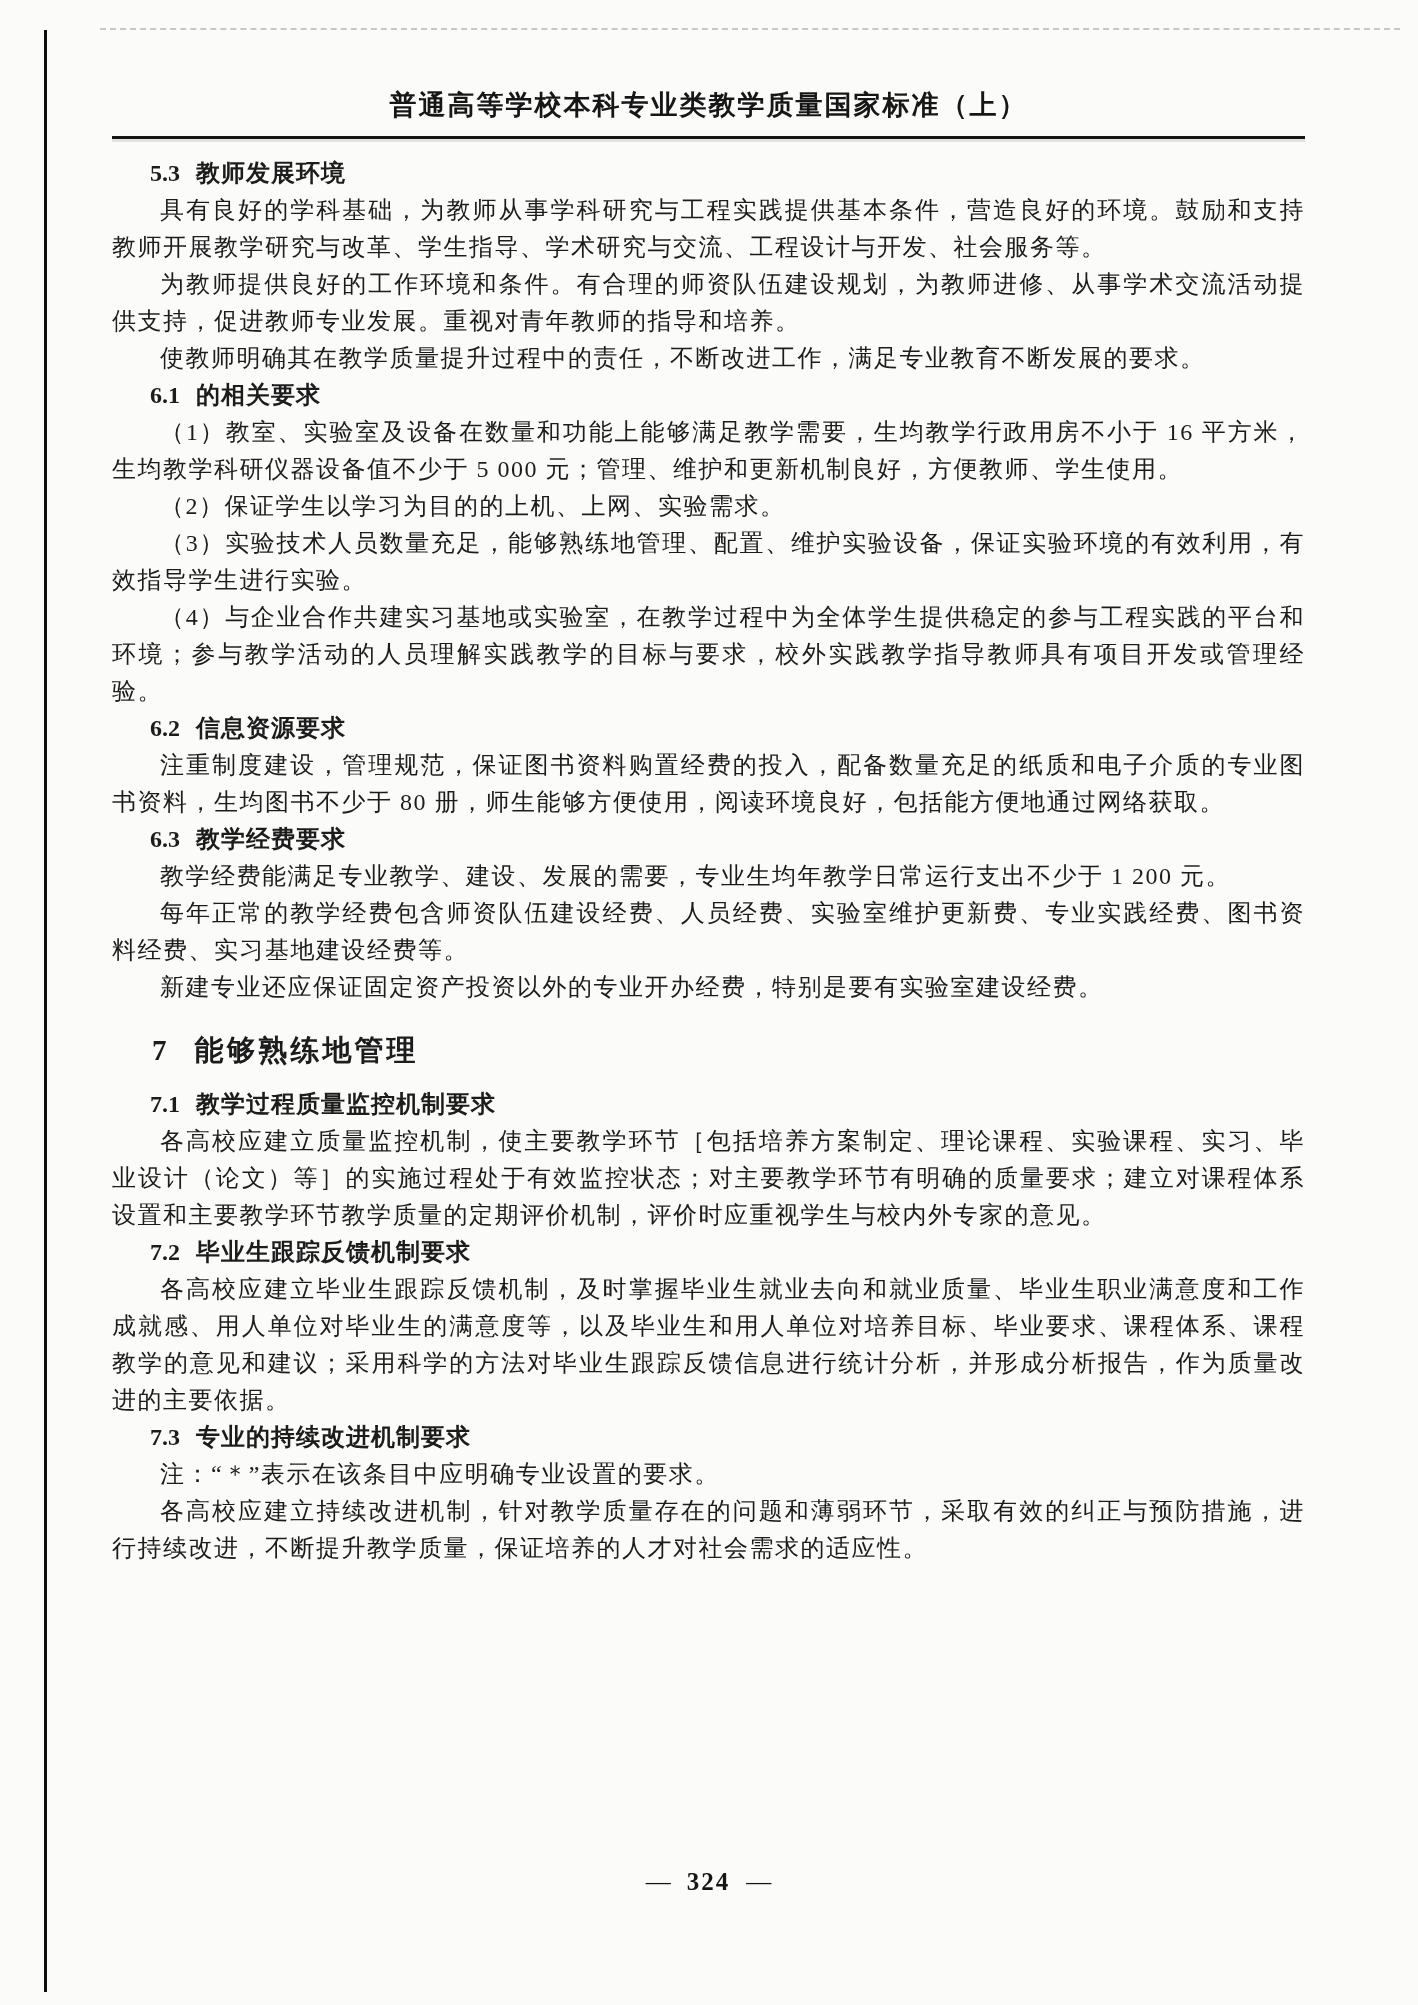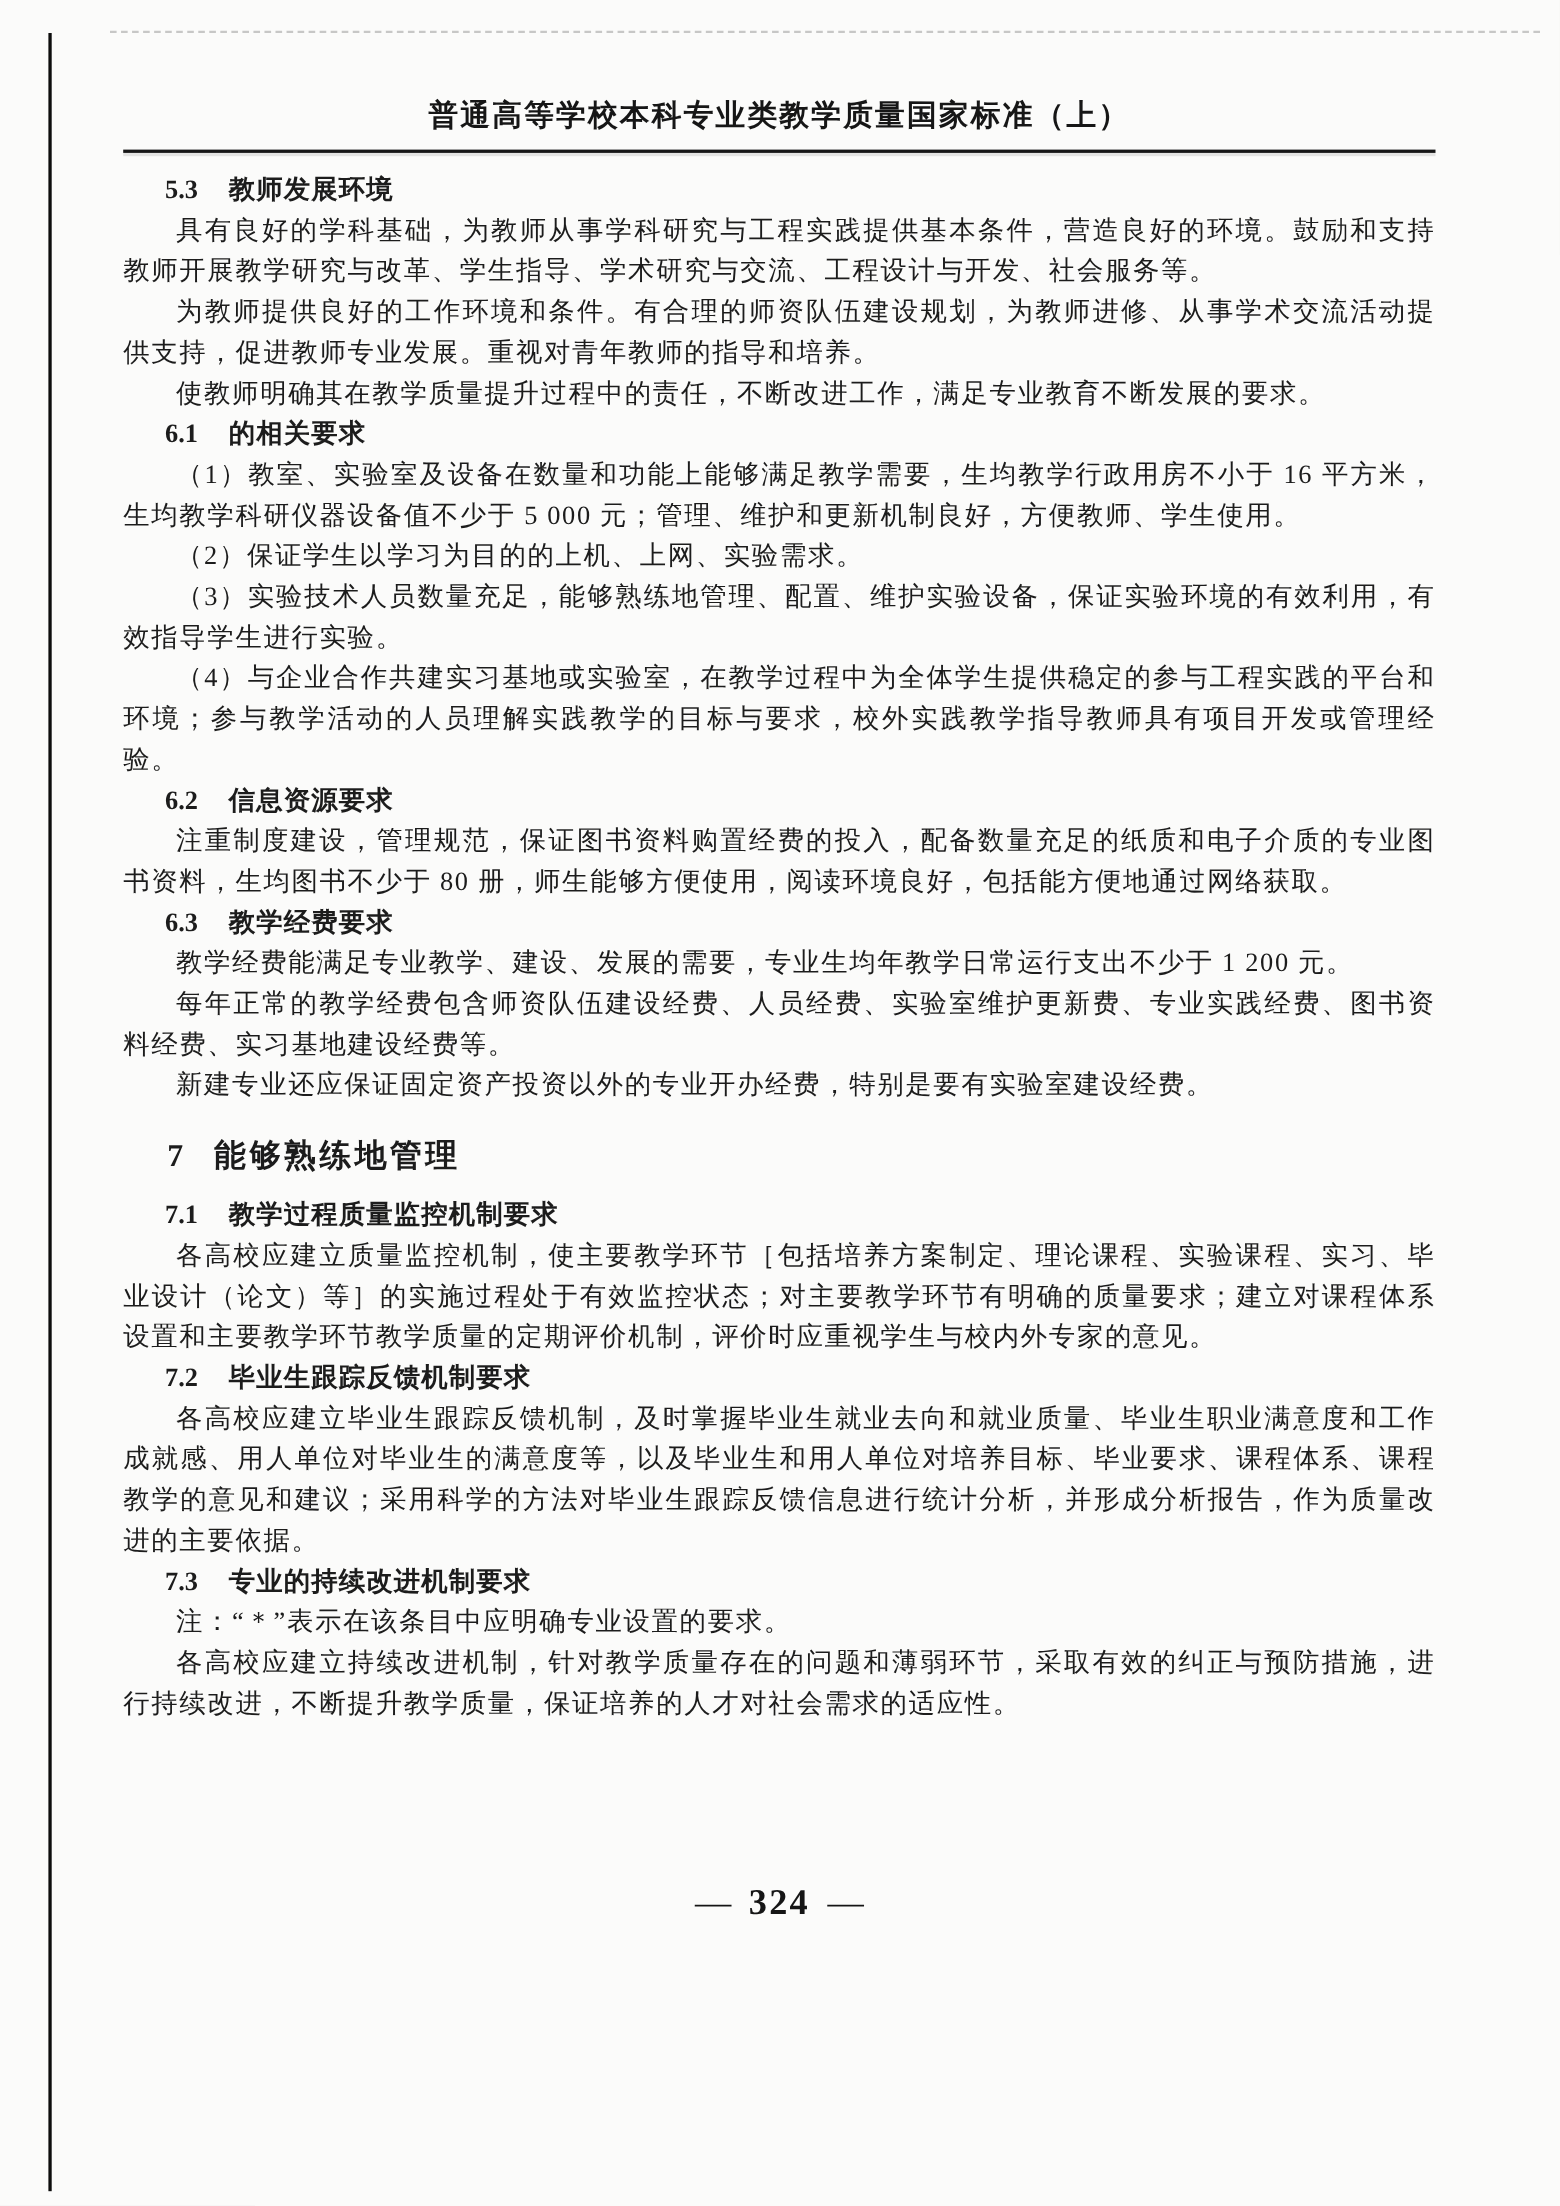--- a/index.html
+++ b/index.html
@@ -63,43 +63,43 @@
   }
   .para {
     margin: 0;
     text-indent: 48px;
   }
   .h2 {
     font-weight: bold;
     padding-left: 38px;
     letter-spacing: 1px;
   }
-  .h2 .num { margin-right: 28px; letter-spacing: 0; }
+  .h2 .num { margin-right: 16px; letter-spacing: 0; }
   .h1 {
     font-weight: bold;
     font-size: 29px;
     line-height: 40px;
     margin: 18px 0 16px 0;
     padding-left: 40px;
     letter-spacing: 1px;
   }
   .h1 .star {
     font-size: 18px;
     vertical-align: 10px;
     letter-spacing: 0;
   }
   .h1 .num { margin-right: 28px; letter-spacing: 0; }
   .h1 .ttl { letter-spacing: 3px; }
   .footer {
     position: absolute;
     left: 112px;
-    top: 1712px;
+    top: 1868px;
     width: 1193px;
     text-align: center;
-    font-size: 33px;
+    font-size: 25px;
     color: #151515;
   }
   .footer .dash { margin: 0 16px; }
   .footer .pageno { font-weight: bold; letter-spacing: 2px; }
 </style>
 </head>
 <body>
 
 <div class="page">
 

